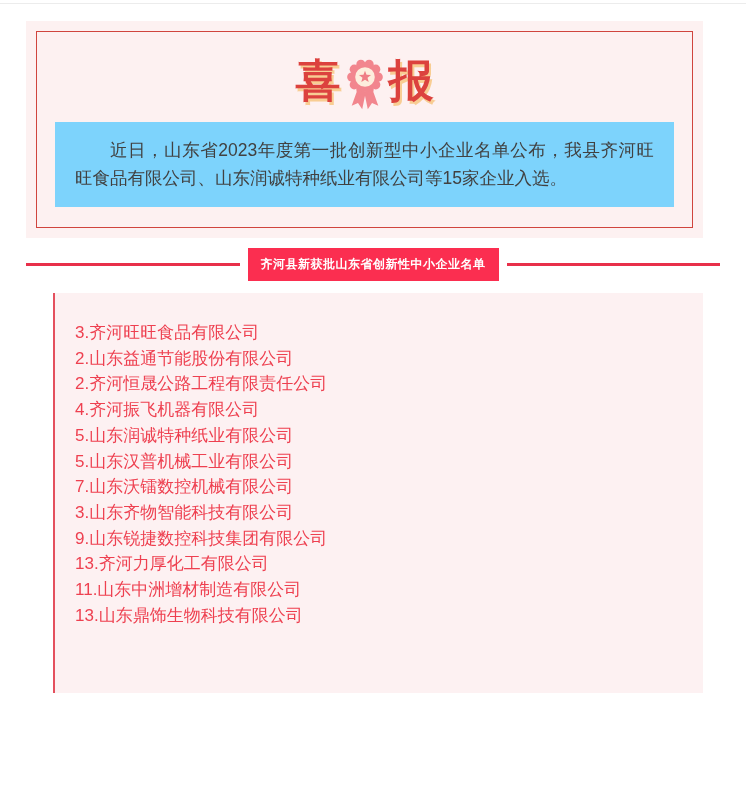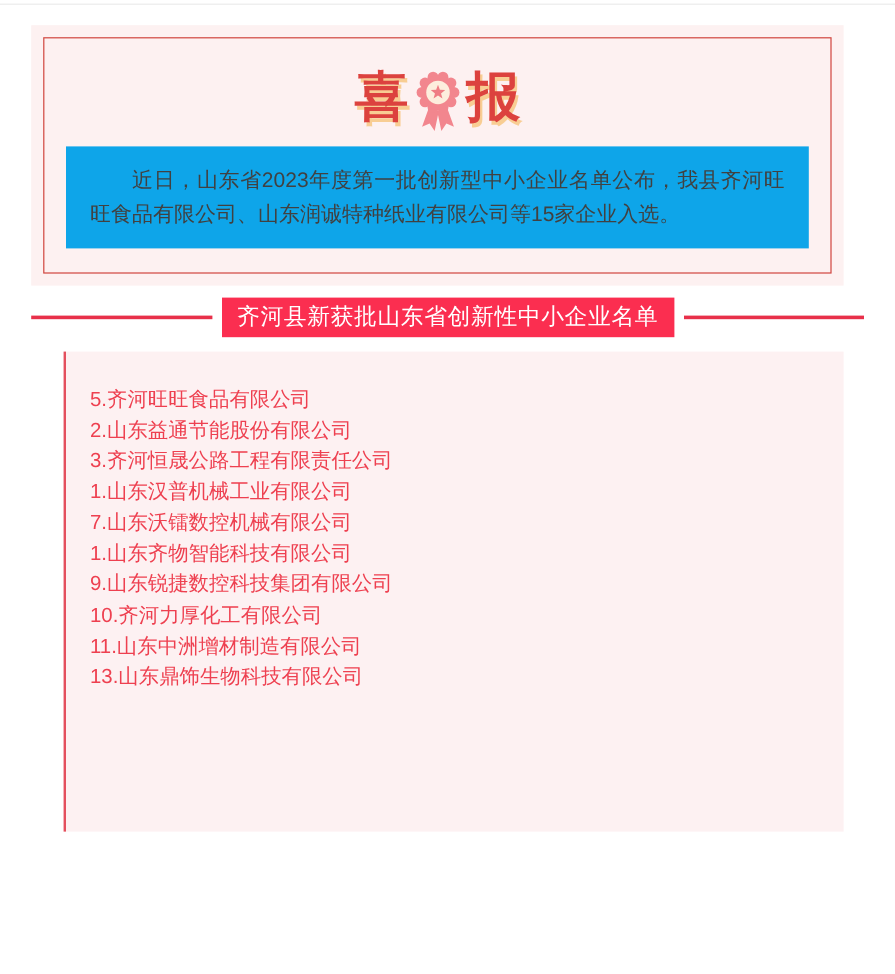--- a/index.html
+++ b/index.html
@@ -27,40 +27,40 @@
   }
   .title-char{
     font-size:45px;font-weight:700;
     color:var(--title-red,#dc423e);
     text-shadow:2px 3px 0 rgba(247,199,130,.85);
     line-height:1;
   }
   .medal{margin:0 3px;position:relative;top:6px;}
 
   .art-body{
-    background:#0ea5e9;
+    background:#7dd3fc;
     margin:10px 0 0;
     padding:15px 20px;
   }
   .para{
     font-size:17.5px;line-height:27.5px;
     color:#414141;text-indent:2em;margin:0;
     text-align:justify;
   }
 
   
   .banner-row{
     display:flex;align-items:center;
     margin:10px 26px 0;
   }
   .side-line{flex:1;height:3px;background:var(--line-red,#e8304a);}
   .banner{
     margin:0 8px;
     background:var(--banner-bg,#fb2e50);
-    color:#ffffff;font-weight:400;font-size:19px;
+    color:#ffffff;font-weight:700;font-size:12px;
     padding:7px 13px;letter-spacing:.5px;
     line-height:19px;white-space:nowrap;
   }
 
   
   .list-panel{
     margin:12px 43px 0 53px;
     background:var(--pink-bg2,#fdf1f2);
     border-left:2px solid var(--list-border,#e4505e);
     padding:27px 20px 30px;
@@ -117,35 +117,37 @@
 </section>
 
 <div class="banner-row">
   <div class="side-line"></div>
   <div class="banner">齐河县新获批山东省创新性中小企业名单</div>
   <div class="side-line"></div>
 </div>
 
 <section class="list-panel">
 
-    <div class="company">5.齐河旺旺食品有限公司</div>
+    <div class="company">3.齐河旺旺食品有限公司</div>
 
     <div class="company">2.山东益通节能股份有限公司</div>
 
-    <div class="company">3.齐河恒晟公路工程有限责任公司</div>
+    <div class="company">2.齐河恒晟公路工程有限责任公司</div>
 
+    <div class="company">4.齐河振飞机器有限公司</div>
 
+    <div class="company">5.山东润诚特种纸业有限公司</div>
 
-    <div class="company">1.山东汉普机械工业有限公司</div>
+    <div class="company">5.山东汉普机械工业有限公司</div>
 
     <div class="company">7.山东沃镭数控机械有限公司</div>
 
-    <div class="company">1.山东齐物智能科技有限公司</div>
+    <div class="company">3.山东齐物智能科技有限公司</div>
 
     <div class="company">9.山东锐捷数控科技集团有限公司</div>
 
-    <div class="company">10.齐河力厚化工有限公司</div>
+    <div class="company">13.齐河力厚化工有限公司</div>
 
     <div class="company">11.山东中洲增材制造有限公司</div>
 
 
     <div class="company">13.山东鼎饰生物科技有限公司</div>
   </section>
 
 </body></html>

